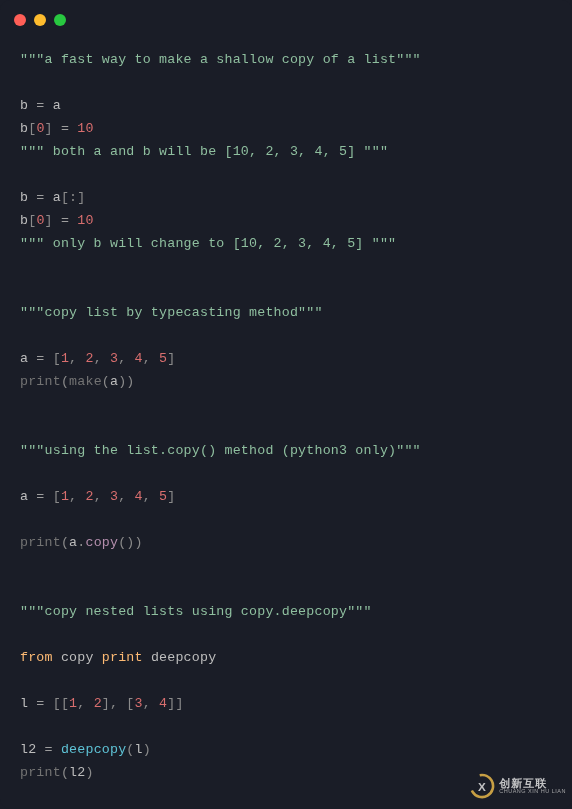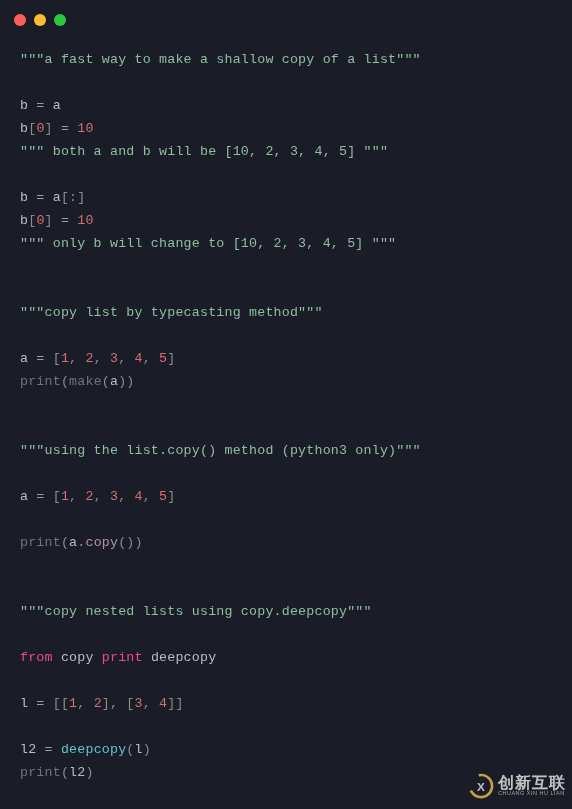--- a/index.html
+++ b/index.html
@@ -35,21 +35,21 @@
   .code {
     padding: 8px 20px 20px 20px;
     font-size: 13.3px;
     line-height: 23px;
     color: #bdbdbd;
     white-space: pre;
     letter-spacing: 0.2px;
   }
   .tok-str     { color: #8fbf9f; } 
   .tok-num     { color: #d86e6e; } 
-  .tok-kw      { color: #ec4899; } 
+  .tok-kw      { color: #fdba74; } 
   .tok-builtin { color: #737373; } 
   .tok-func    { color: #5ec3d6; } 
   .tok-punc    { color: #8b8b8b; } 
   .tok-op      { color: #9e9e9e; } 
   .tok-ident   { color: #bdbdbd; }
   .tok-method  { color: #b48ead; } 
 
   .watermark {
     position: absolute;
     right: 6px;
@@ -63,21 +63,21 @@
     width: 26px;
     height: 26px;
   }
   .wm-text {
     display: flex;
     flex-direction: column;
     line-height: 1;
     color: #e0e0e0;
     font-family: "Arial", sans-serif;
   }
-  .wm-cn { font-size: 16px; font-weight: bold; letter-spacing: 1px; }
+  .wm-cn { font-size: 11px; font-weight: bold; letter-spacing: 1px; }
   .wm-en { font-size: 5.5px; letter-spacing: 0.5px; color:#bbb; }
 </style>
 </head>
 <body>
 
 <div class="window">
   <div class="titlebar">
     <div class="traffic-light tl-close"></div>
     <div class="traffic-light tl-min"></div>
     <div class="traffic-light tl-max"></div>

